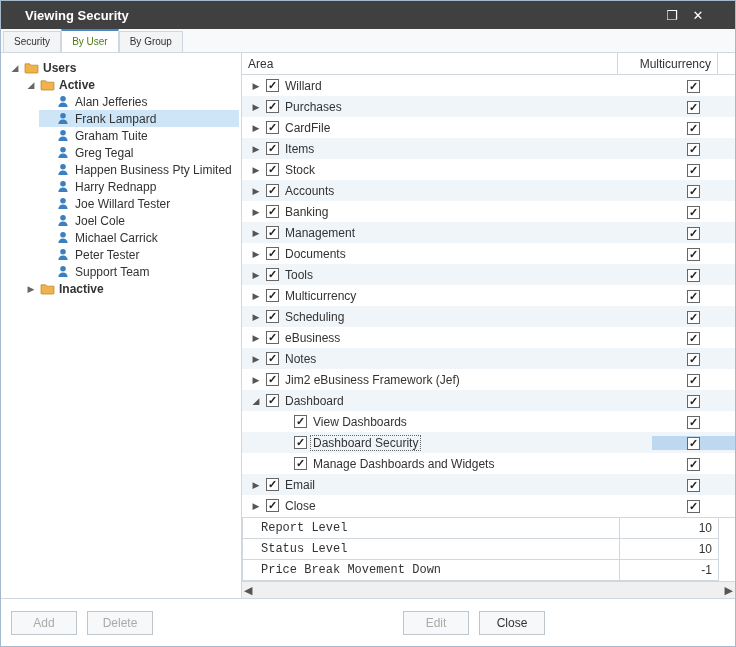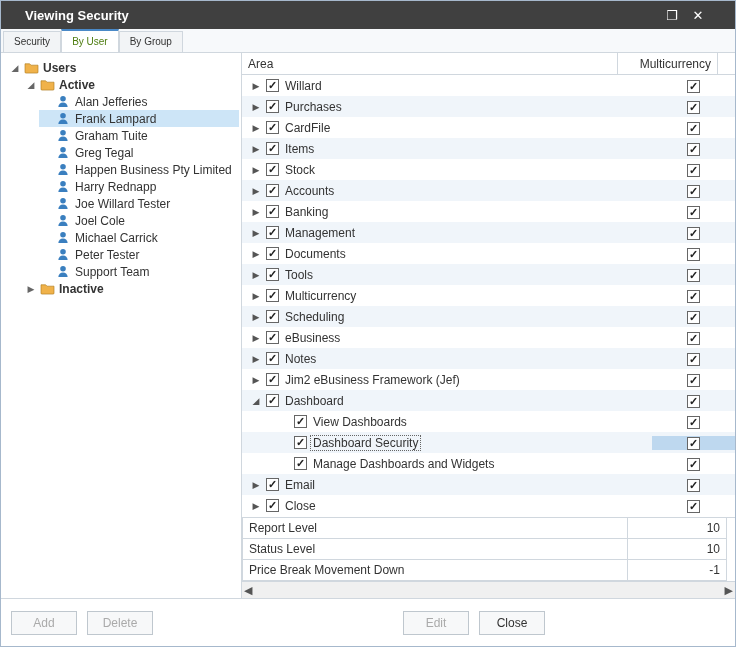--- a/index.html
+++ b/index.html
@@ -34,22 +34,22 @@
   .grid-row.sel .c-admin { background: #bed8ef; }
   .c-area { flex: 1; display: flex; align-items: center; padding-left: 4px; }
   .c-admin { width: 83px; text-align: center; }
   .row-exp { width: 12px; text-align: center; color: #555; font-size: 9px; cursor: pointer; }
   .row-cb { margin: 0 4px 0 4px; }
   .cb { width: 13px; height: 13px; border: 1px solid #666; background: #fff; display: inline-flex; align-items: center; justify-content: center; cursor: pointer; }
   .cb.checked::after { content: "✓"; font-size: 11px; line-height: 1; color: #222; font-weight: bold; }
   .area-label { padding: 0 2px; }
   .summary { border-top: 1px solid #d0d7de; }
   .sum-row { display: flex; }
-  .sum-row .sl { flex: 1; border: 1px solid #d0d7de; padding: 3px 6px; background: #fff; margin: -1px 0 0 0; }
-  .sum-row .sv { width: 100px; border: 1px solid #d0d7de; padding: 3px 6px; text-align: right; background: #fff; margin: -1px 8px 0 -1px; }
+  .sum-row .sl { flex: 1; border: 1px solid #d0d7de; padding: 3px 18px; background: #fff; margin: -1px 0 0 0; font-family: Liberation Mono, monospace; }
+  .sum-row .sv { width: 100px; border: 1px solid #d0d7de; padding: 3px 6px; text-align: right; background: #fff; margin: -1px 16px 0 -1px; }
   .hscroll { height: 17px; background: #f0f0f0; border-top: 1px solid #d0d7de; display: flex; align-items: center; justify-content: space-between; padding: 0 2px; color: #555; font-size: 11px; }
   .btnbar { height: 48px; border-top: 1px solid #d0d7de; display: flex; align-items: center; padding: 0 10px; background: #fff; }
   .btn { min-width: 66px; height: 24px; border: 1px solid #bfc7ce; background: #f7f8f9; margin-right: 10px; cursor: pointer; font-size: 12px; color: #333; }
   .btn[disabled] { color: #aaa; cursor: default; }
   .spacer { flex: 1; }
   .gap { width: 70px; }
 </style>
 </head>
 <body>
 

